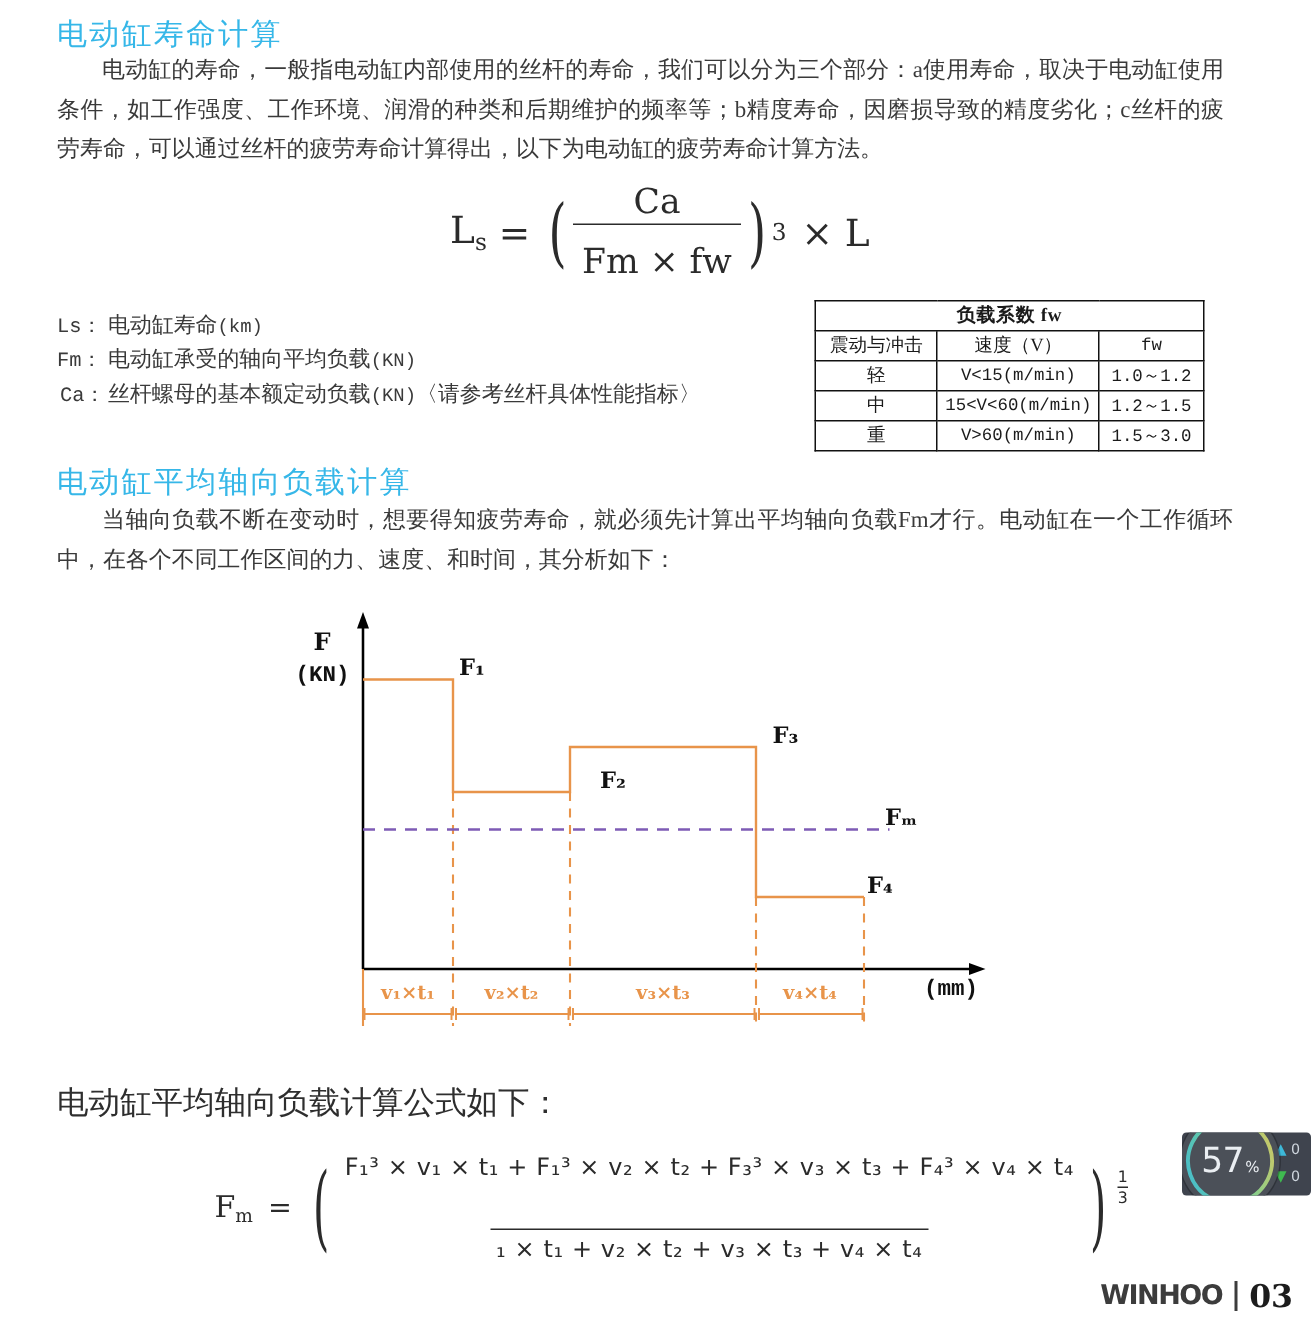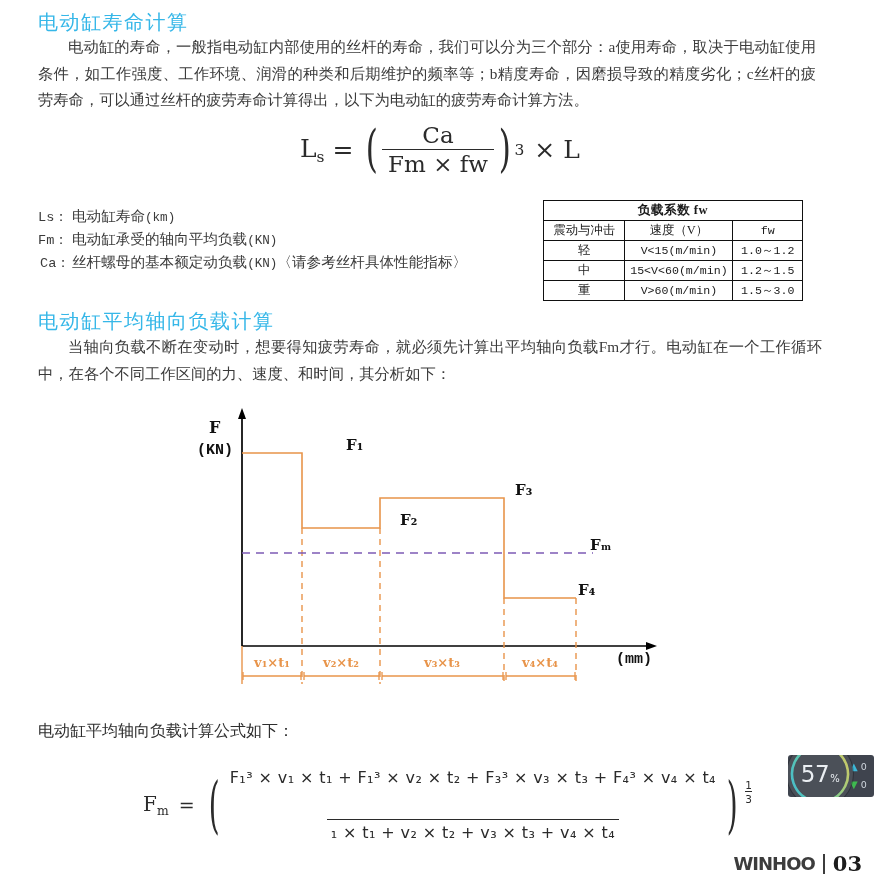--- a/index.html
+++ b/index.html
@@ -62,21 +62,21 @@
   }
   .fraction {
     display: inline-flex;
     flex-direction: column;
     align-items: center;
     vertical-align: middle;
     font-size: 23px;
     margin: 0 1px;
   }
   .fraction .num { padding: 0 6px 1px 6px; }
-  .fraction .den { border-top: 1.6px solid #2b2b2b; padding: 1px 6px 0 6px; }
+  .fraction .den { border-top: 1.6px solid #2b2b2b; padding: 12px 6px 0 6px; }
 
   
   .legend-line {
     position: absolute;
     left: 38px;
     color: #3a3a3a;
     font-size: 14.6px;
     white-space: nowrap;
   }
   .legend-line .tag {
@@ -128,21 +128,21 @@
     width: 480px;
     height: 290px;
   }
   #chart-svg { display: block; }
 
   
   #formula-intro {
     position: absolute;
     left: 38px;
     top: 721px;
-    font-size: 16px;
+    font-size: 21px;
     color: #2e2e2e;
   }
 
   
   #formula-fm {
     position: absolute;
     left: 143px;
     top: 768px;
     font-family: "DejaVu Sans", sans-serif;
     font-size: 15px;
@@ -368,21 +368,21 @@
       <line x1="311" y1="271" x2="380" y2="271"></line>
       <line x1="311" y1="267" x2="311" y2="275"></line>
       <line x1="380" y1="267" x2="380" y2="275"></line>
     </g>
   </svg>
 
   <div style="position:absolute;left:14px;top:13px;font-family:'DejaVu Serif',serif;font-weight:bold;font-size:16px;color:#111;">F</div>
   <div style="position:absolute;left:2px;top:37px;font-family:'Liberation Mono',monospace;font-weight:bold;font-size:15px;color:#111;">(KN)</div>
   <div style="position:absolute;left:421px;top:246px;font-family:'Liberation Mono',monospace;font-weight:bold;font-size:15px;color:#111;">(mm)</div>
 
-  <div style="position:absolute;left:111px;top:31px;font-family:'DejaVu Serif',serif;font-weight:bold;font-size:15px;color:#111;margin-left:40px;">F₁</div>
+  <div style="position:absolute;left:111px;top:31px;font-family:'DejaVu Serif',serif;font-weight:bold;font-size:15px;color:#111;">F₁</div>
   <div style="position:absolute;left:189px;top:106px;font-family:'DejaVu Serif',serif;font-weight:bold;font-size:15px;color:#111;margin-left:16px;">F₂</div>
   <div style="position:absolute;left:320px;top:76px;font-family:'DejaVu Serif',serif;font-weight:bold;font-size:15px;color:#111;">F₃</div>
   <div style="position:absolute;left:383px;top:176px;font-family:'DejaVu Serif',serif;font-weight:bold;font-size:15px;color:#111;">F₄</div>
   <div style="position:absolute;left:395px;top:131px;font-family:'DejaVu Serif',serif;font-weight:bold;font-size:15px;color:#111;">Fₘ</div>
 
   <div style="position:absolute;left:49px;top:250px;width:56px;text-align:center;font-family:'DejaVu Serif',serif;font-weight:bold;font-size:13px;color:#e8944a;">v₁×t₁</div>
   <div style="position:absolute;left:110px;top:250px;width:72px;text-align:center;font-family:'DejaVu Serif',serif;font-weight:bold;font-size:13px;color:#e8944a;">v₂×t₂</div>
   <div style="position:absolute;left:188px;top:250px;width:118px;text-align:center;font-family:'DejaVu Serif',serif;font-weight:bold;font-size:13px;color:#e8944a;">v₃×t₃</div>
   <div style="position:absolute;left:312px;top:250px;width:66px;text-align:center;font-family:'DejaVu Serif',serif;font-weight:bold;font-size:13px;color:#e8944a;">v₄×t₄</div>
 </div>

